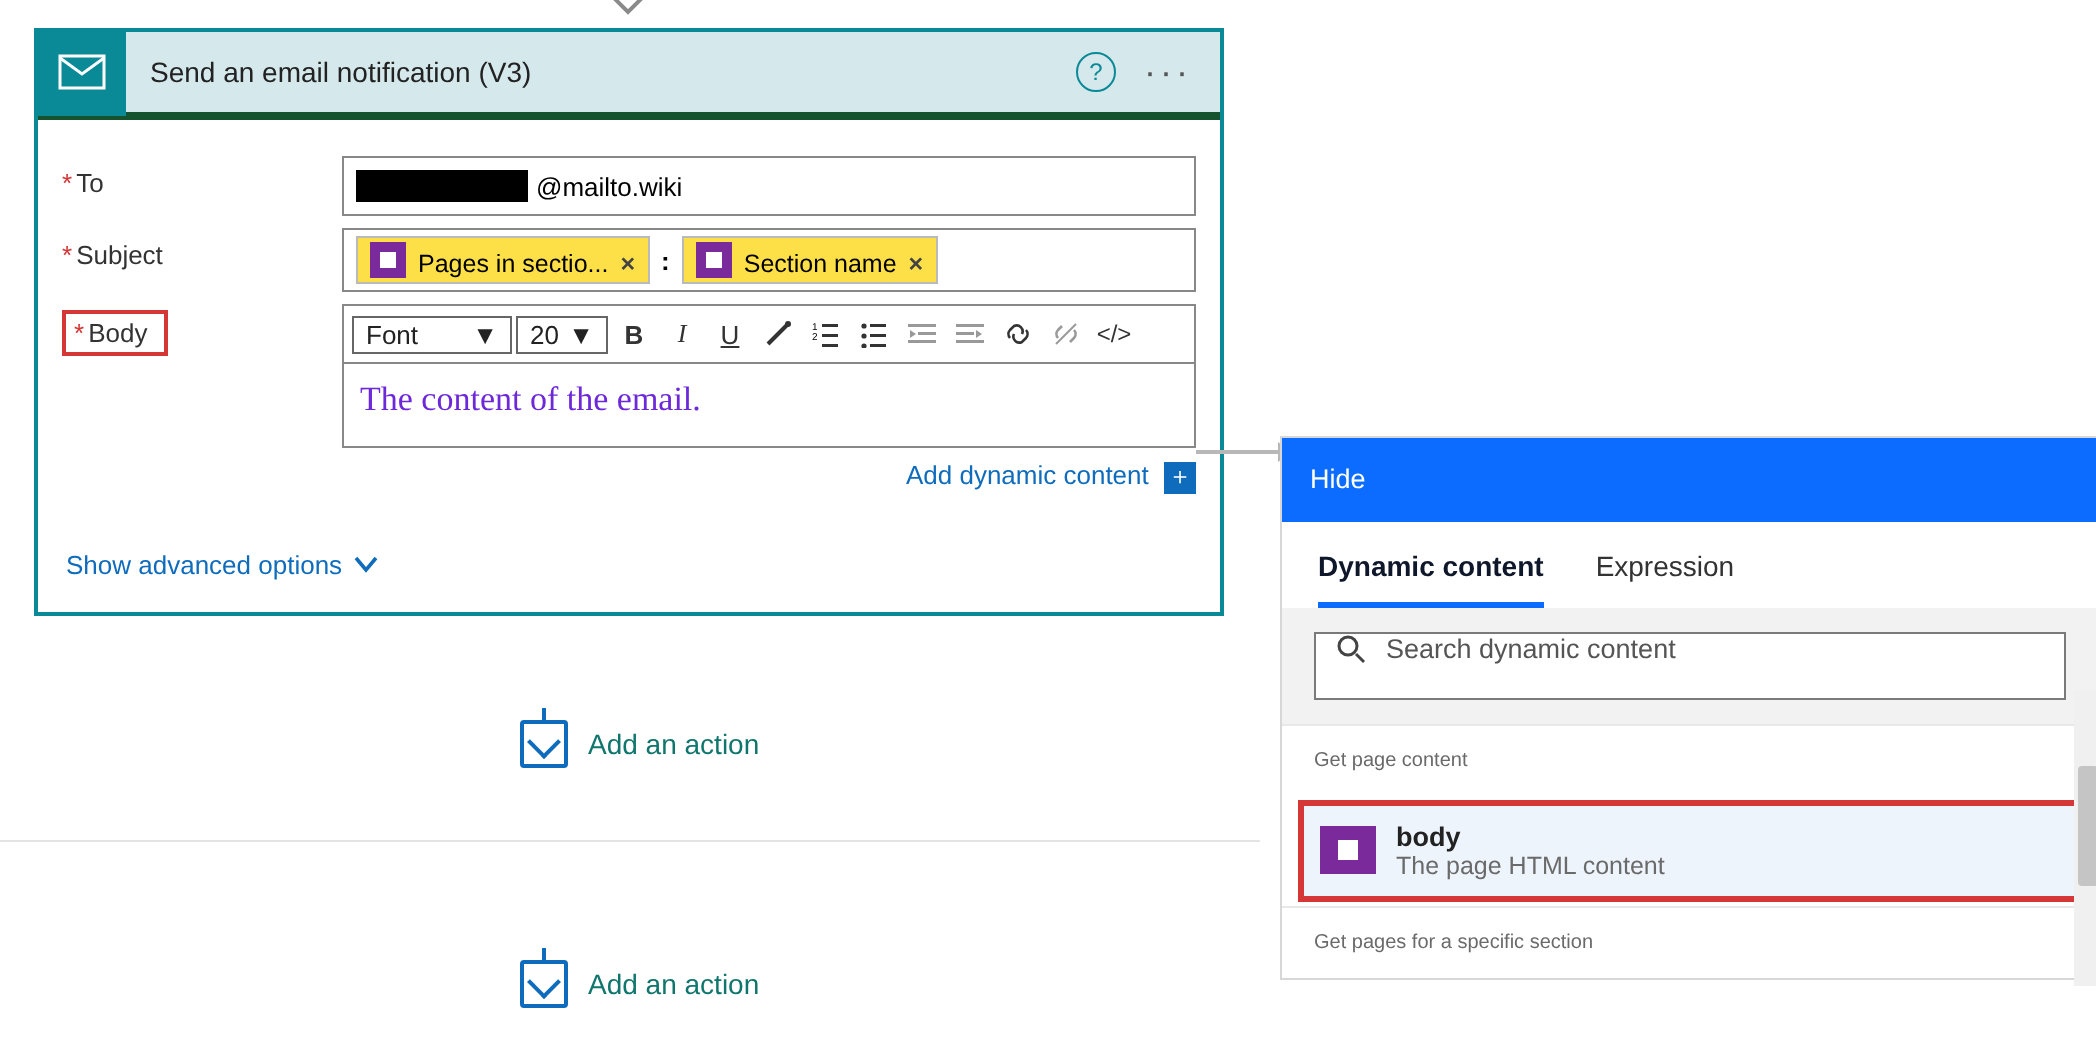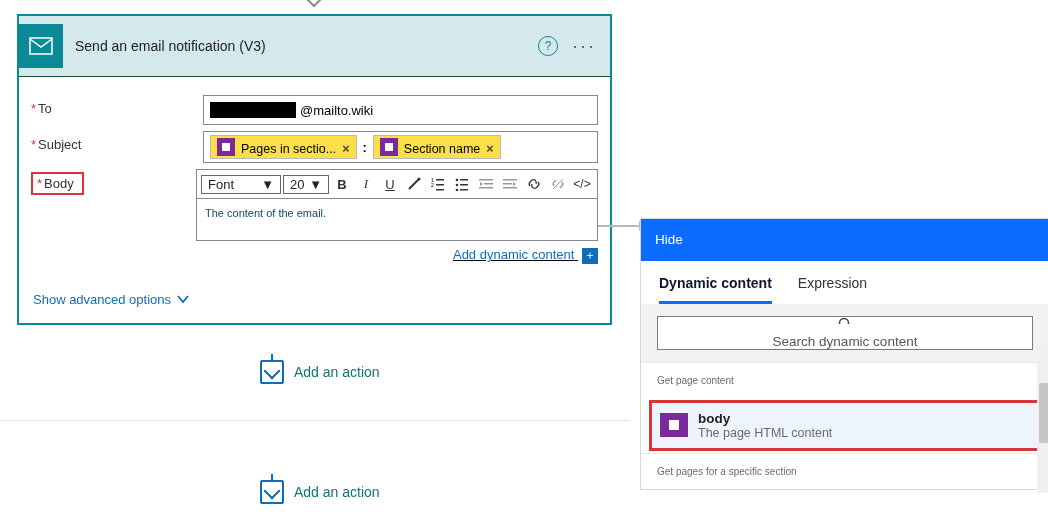--- a/index.html
+++ b/index.html
@@ -7,40 +7,40 @@
 
   .card {
     position: absolute; left: 17px; top: 14px; width: 595px;
     border: 2px solid #0a8997; background: #fff;
   }
   .arrow-down {
     position: absolute; left: 302px; top: -4px; width: 24px; height: 14px;
     color: #6b6b6b;
   }
   .card-header {
-    display: flex; align-items: center; height: 61px;
-    background: #d5e8ec; border-bottom: 1px solid #14532d;
+    display: flex; align-items: center; height: 44px;
+    background: #d5e8ec; border-bottom: 4px solid #14532d;
   }
   .header-icon {
     width: 44px; height: 44px; background: #0a8997; display: flex;
     align-items: center; justify-content: center; color: #fff;
   }
   .header-title { flex: 1; padding-left: 12px; font-size: 14px; color: #222; }
   .help-icon {
     width: 20px; height: 20px; border: 1.5px solid #0a8997; border-radius: 50%;
     display: flex; align-items: center; justify-content: center;
     font-size: 12px; color: #0a8997; margin-right: 14px; cursor: pointer;
   }
   .dots { font-size: 18px; letter-spacing: 2px; margin-right: 14px; color: #555; cursor: pointer; }
 
   .card-body { padding: 12px 12px 16px 12px; }
   .row { display: flex; align-items: flex-start; margin: 6px 0; }
   .row-label { width: 140px; font-size: 13px; color: #333; padding-top: 6px; }
   .row-label .req { color: #d53636; margin-right: 2px; }
-  .row-field { flex: 1; margin-left: 32px; }
+  .row-field { flex: 1; }
 
   .fieldbox {
     border: 1px solid #888; min-height: 30px; padding: 3px 6px;
     display: flex; align-items: center; gap: 4px; flex-wrap: wrap;
     font-size: 13px;
   }
   .redacted { display:inline-block; width: 86px; height: 16px; background:#000; vertical-align: middle; }
 
   .chip {
     display: inline-flex; align-items: flex-end; gap: 6px;
@@ -72,24 +72,24 @@
   .tbtn {
     width: 22px; height: 22px; display:flex; align-items:center; justify-content:center;
     cursor: pointer; color:#333;
   }
   .tbtn.bold { font-weight: bold; }
   .tbtn.ital { font-style: italic; font-family: Georgia, serif; }
   .tbtn.under { text-decoration: underline; }
 
   .body-editor {
     border: 1px solid #888; border-top: none; min-height: 42px;
-    padding: 8px; font-size: 11px; color:#0c4a6e;
-  }
-
-  .add-dynamic-row { text-align: right; margin-top: 6px; font-size: 13px; text-decoration: underline; }
+    padding: 8px; font-size: 17px; color:#6d28d9;font-family:Liberation Serif, serif;
+  }
+
+  .add-dynamic-row { text-align: right; margin-top: 6px; font-size: 13px; }
   .add-dynamic-row a { color:#0f6cbd; text-decoration: none; cursor:pointer; }
   .plus-badge {
     display:inline-flex; width:16px; height:16px; background:#0f6cbd; color:#fff;
     align-items:center; justify-content:center; font-size:12px; margin-left:4px;
     cursor:pointer;
   }
 
   .advanced { padding: 6px 14px 16px; font-size: 13px; color:#0f6cbd; cursor:pointer; display:inline-flex; align-items:center; gap:6px; }
 
   .add-action {
@@ -125,22 +125,22 @@
   .rp-head .txt span { margin-right: 10px; }
   .rp-head .hide { cursor:pointer; }
 
   .rp-tabs { display:flex; gap:26px; padding: 14px 18px 0; font-size:14px; }
   .rp-tab { padding-bottom: 10px; cursor:pointer; color:#333; }
   .rp-tab.active { color:#0f172a; font-weight:600; border-bottom: 3px solid #0b6cff; }
 
   .rp-search-wrap { background:#f2f2f2; padding: 12px 16px; }
   .rp-search {
     background:#fff; border:1px solid #7a7a7a; height:34px;
-    display:flex; align-items:center; padding:0 10px; gap:10px;
-    font-size:13.5px; color:#555;flex-direction:column;
+    display:flex; align-items:flex-start; padding:0 10px; gap:10px;
+    font-size:13.5px; color:#555;
   }
 
   .rp-section-title {
     padding: 12px 16px; font-size:10px; color:#6a6a6a;
     border-top:1px solid #e8e8e8;
   }
 
   .rp-item {
     margin: 2px 8px; padding: 8px 8px; display:flex; gap:10px; align-items:flex-start;
     background:#eef4fc; border: 3px solid #d53636; cursor:pointer;

